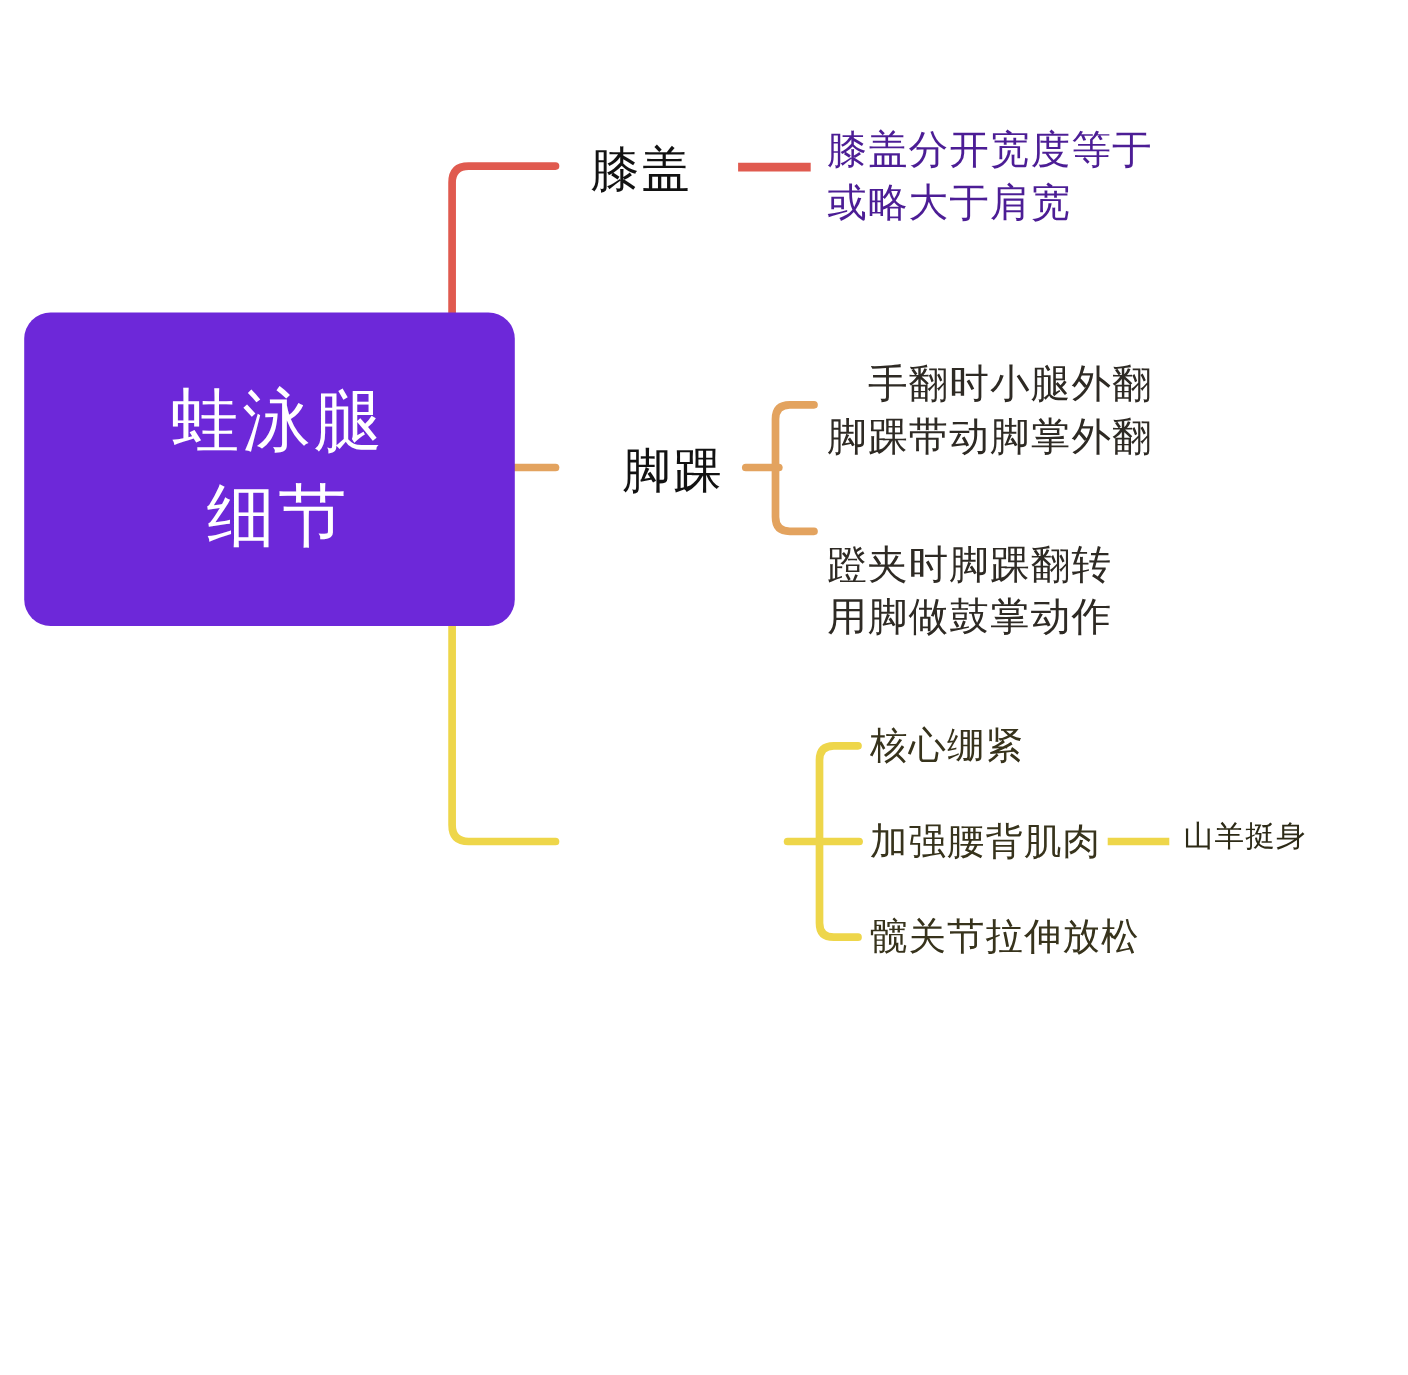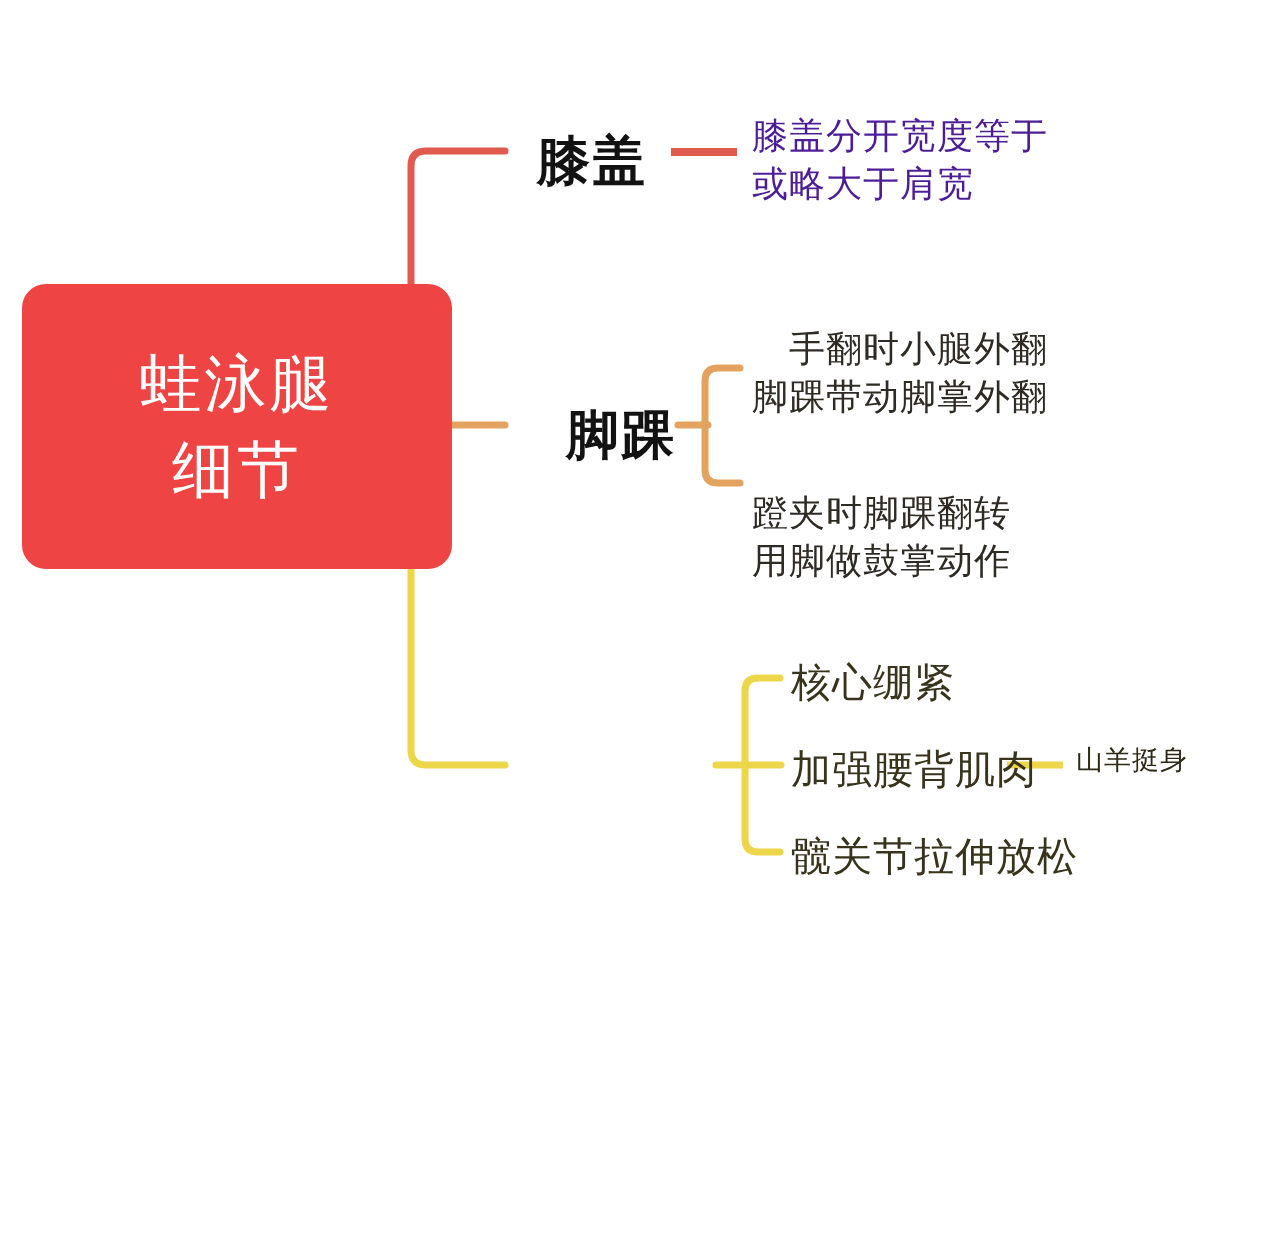--- a/index.html
+++ b/index.html
@@ -29,65 +29,66 @@
     pointer-events: none;
   }
 
   
   .root-node {
     position: absolute;
     left: 22px;
     top: 284px;
     width: 430px;
     height: 285px;
-    background: #ef4444;
+    background: #6d28d9;
     border-radius: 24px;
     display: flex;
     align-items: center;
     justify-content: center;
+    padding-left: 16px;
   }
   .root-label {
     color: #ffffff;
     font-size: 62px;
     line-height: 1.38;
     text-align: center;
     letter-spacing: 3px;
     font-weight: 500;
     white-space: pre-line;
   }
 
   
   .node-text {
     position: absolute;
     white-space: pre-line;
     line-height: 1.33;
   }
 
   
   .branch-label {
-    font-size: 53px;
+    font-size: 44px;
     color: #121212;
     letter-spacing: 2px;
-    font-weight: 700;
+    font-weight: 400;
   }
 
   
   .leaf-red {
     font-size: 36px;
     color: #4c1d95;
     letter-spacing: 1px;
   }
   .leaf-orange {
     font-size: 36px;
     color: #2e2a24;
     letter-spacing: 1px;
     text-align: right;
   }
   .leaf-yellow {
-    font-size: 40px;
+    font-size: 34px;
     color: #37331c;
     letter-spacing: 1px;
   }
   .leaf-yellow-sub {
     font-size: 27px;
     color: #2c2a16;
     letter-spacing: 1px;
   }
 </style>
 </head>

